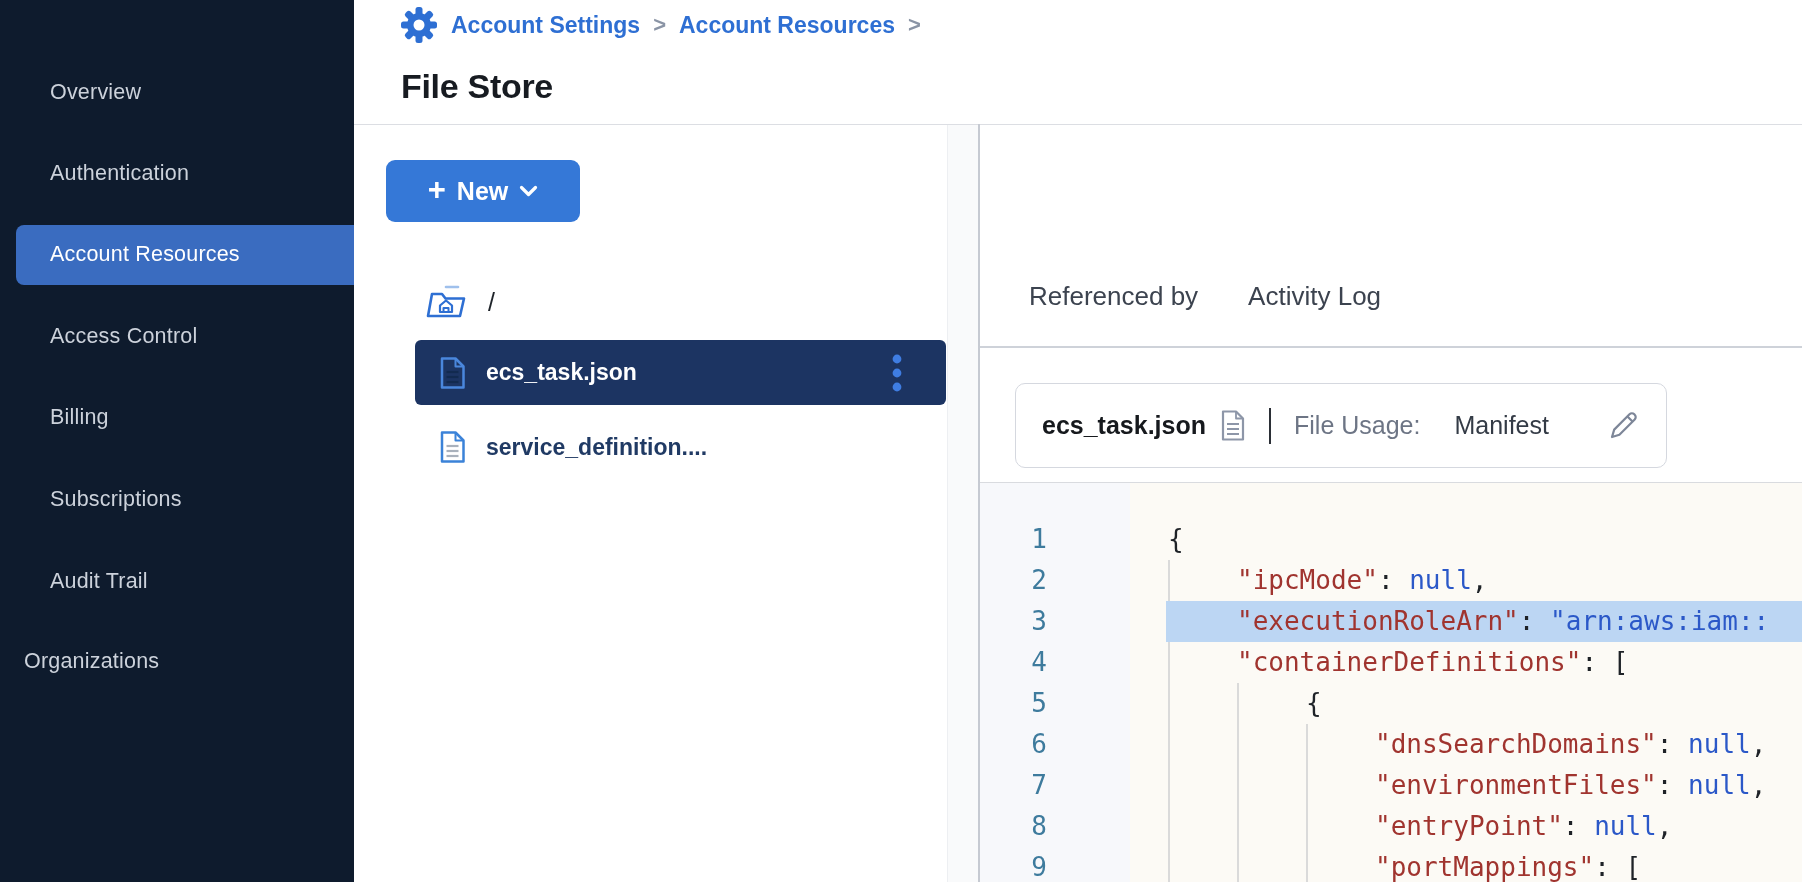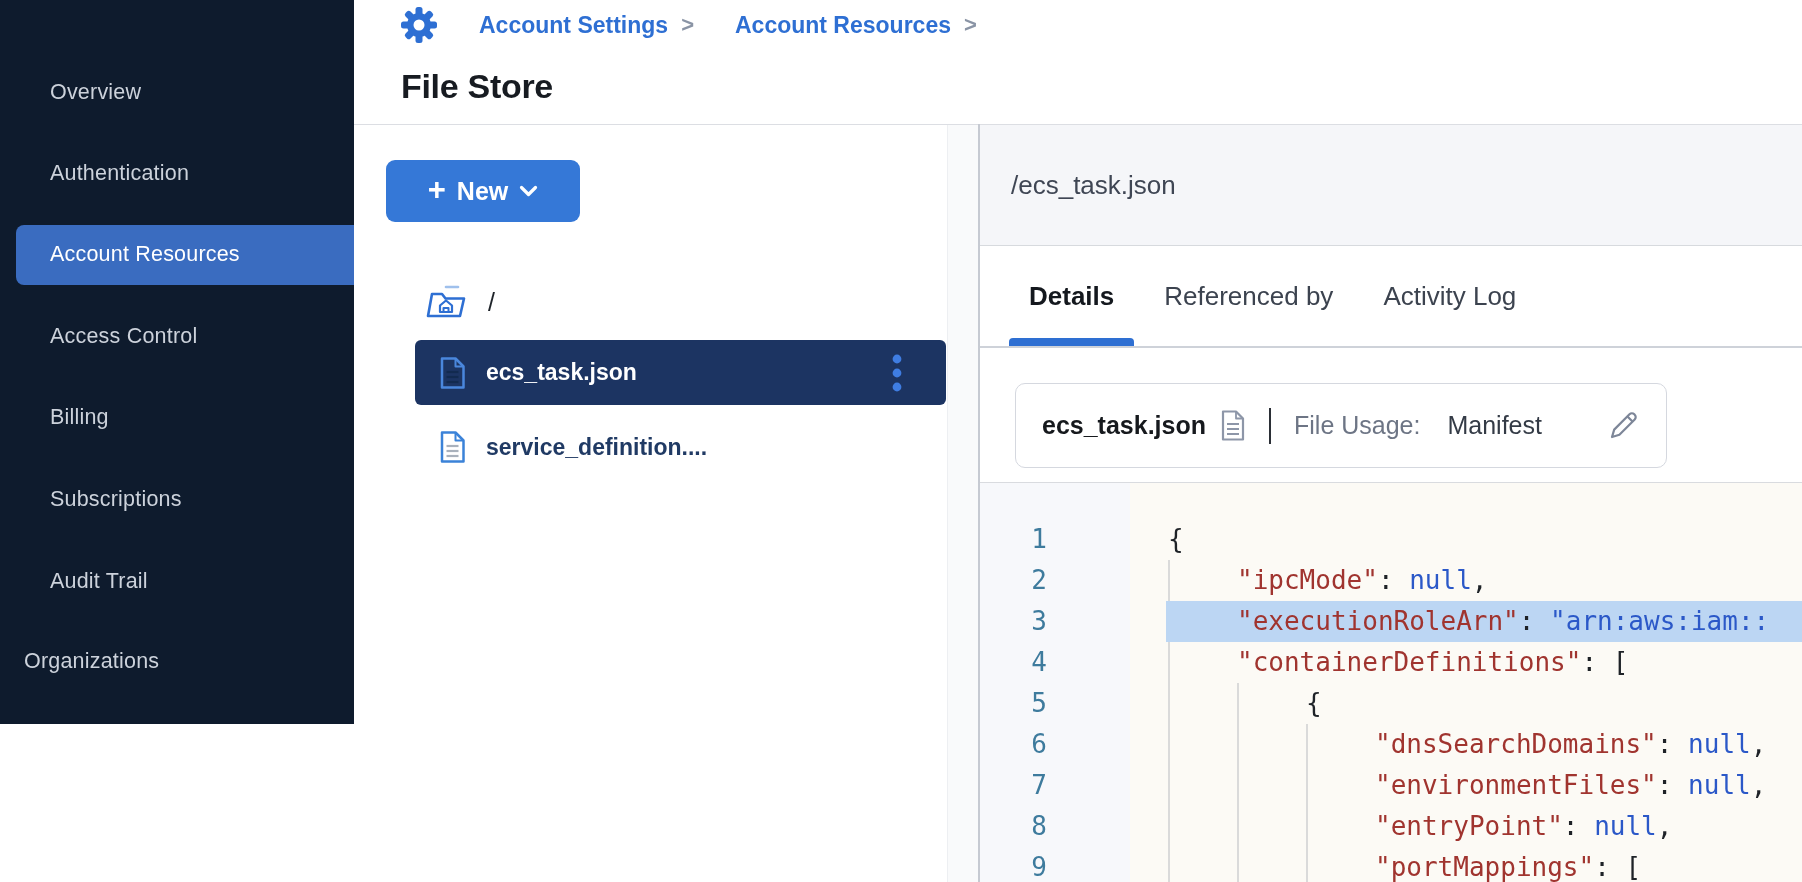--- a/index.html
+++ b/index.html
@@ -1,29 +1,29 @@
 <!DOCTYPE html>
 <html><head>
 <meta charset="utf-8">
 <style>
   html,body{margin:0;padding:0;background:#fff;}
   .screen{position:relative;width:1802px;height:882px;overflow:hidden;background:#fff;
           font-family:"Liberation Sans",sans-serif;-webkit-font-smoothing:antialiased;}
 
   
-  .sidebar{position:absolute;left:0;top:0;width:354px;height:724px;background:#0e1b2d;z-index:5;}
+  .sidebar{position:absolute;left:0;top:0;width:354px;height:882px;background:#0e1b2d;z-index:5;}
   .side-item{position:absolute;left:0;right:0;height:60px;display:flex;align-items:center;
              padding-left:50px;color:#ccd2db;font-size:21.5px;letter-spacing:.2px;cursor:pointer;}
   .side-item.active{left:16px;padding-left:34px;background:#3a6cc0;border-radius:8px 0 0 8px;color:#ffffff;}
 
   
   .header{position:absolute;left:354px;top:0;width:1448px;height:124px;background:#fff;
           border-bottom:1px solid #dcdee3;z-index:2;}
   .breadcrumb{position:absolute;left:46px;top:6px;height:38px;display:flex;align-items:center;gap:13px;}
-  .crumb{color:#2e6fd3;font-size:23px;font-weight:600;cursor:pointer;margin-left:28px;}
+  .crumb{color:#2e6fd3;font-size:23px;font-weight:600;cursor:pointer;}
   .crumb-sep{color:#8a94a5;font-size:22px;font-weight:600;}
   .page-title{position:absolute;left:47px;top:44px;font-size:34px;font-weight:700;color:#171b21;letter-spacing:-.3px;}
 
   
   .tree-panel{position:absolute;left:354px;top:125px;width:624px;height:757px;background:#fff;}
   .scroll-strip{position:absolute;right:0;top:0;bottom:0;width:30px;background:#f9fafb;border-left:1px solid #edeff2;}
   .new-btn{position:absolute;left:32px;top:35px;width:194px;height:62px;background:#3578d7;border:none;
            border-radius:9px;display:flex;align-items:center;justify-content:center;gap:11px;color:#fff;cursor:pointer;}
   .new-btn .plus{font-size:31px;font-weight:600;line-height:1;margin-top:-3px;}
   .new-btn .nb-label{font-size:25px;font-weight:700;}
@@ -55,21 +55,21 @@
   .tab{position:relative;display:flex;align-items:center;padding:0 20px;font-size:26px;color:#3c434f;cursor:pointer;}
   .tab.active{color:#14181e;font-weight:700;}
   .tab.active::after{content:"";position:absolute;left:0;right:0;bottom:0;height:8px;
                      border-radius:4px 4px 0 0;background:#2e6fd2;}
   .file-card{position:absolute;left:35px;top:258px;width:652px;height:85px;box-sizing:border-box;
              border:1.5px solid #d5d8df;border-radius:10px;background:#fff;
              display:flex;align-items:center;gap:14px;padding:0 26px;}
   .fc-name{font-size:25px;font-weight:700;color:#16191d;}
   .fc-sep{width:2px;height:36px;background:#2b2f36;margin:0 9px;}
   .fc-usage-label{font-size:25px;color:#6d7585;}
-  .fc-usage-value{font-size:25px;color:#343b46;margin-left:13px;}
+  .fc-usage-value{font-size:25px;color:#343b46;margin-left:20px;}
   .fc-pencil{margin-left:auto;cursor:pointer;}
 
   
   .code-area{position:absolute;left:0;right:0;top:357px;bottom:0;border-top:1px solid #d9dbdf;}
   .code-gutter{position:absolute;left:0;top:0;bottom:0;width:150px;background:#f7f8fb;overflow:hidden;}
   .lnum{position:absolute;left:0;width:67px;height:41px;text-align:right;line-height:41px;
         font-family:"DejaVu Sans Mono",monospace;font-size:26px;color:#3e7b9d;}
   .code-pane{position:absolute;left:150px;right:0;top:0;bottom:0;background:#fcfaf5;overflow:hidden;}
   .crow{position:absolute;left:0;right:0;height:41px;}
   .ctext{position:relative;display:block;line-height:41px;white-space:pre;
@@ -188,26 +188,22 @@
     </svg>
     <span class="file-label">service_definition....</span>
 
   </div>
       </div>
   </section>
 
   <div class="divider"></div>
 
   <section class="right-panel">
-    <div class="rp-header">
-      <div class="rp-path">/ecs_task.json</div>
-    </div>
 
     <div class="tab-bar">
-        <div class="tab active">Details</div>
         <div class="tab">Referenced by</div>
         <div class="tab">Activity Log</div>
       </div>
 
     <div class="file-card">
       <span class="fc-name">ecs_task.json</span>
       <svg width="26" height="33" viewBox="0 0 26 33">
         <path d="M3 2.5 h13 l7 7 V30.5 H3 z" fill="none" stroke="#8d96a8" stroke-width="2.2" stroke-linejoin="round"></path>
         <path d="M16 2.5 v7 h7" fill="none" stroke="#8d96a8" stroke-width="1.8" stroke-linejoin="round"></path>
         <line x1="7" y1="15" x2="19" y2="15" stroke="#8d96a8" stroke-width="2"></line>

